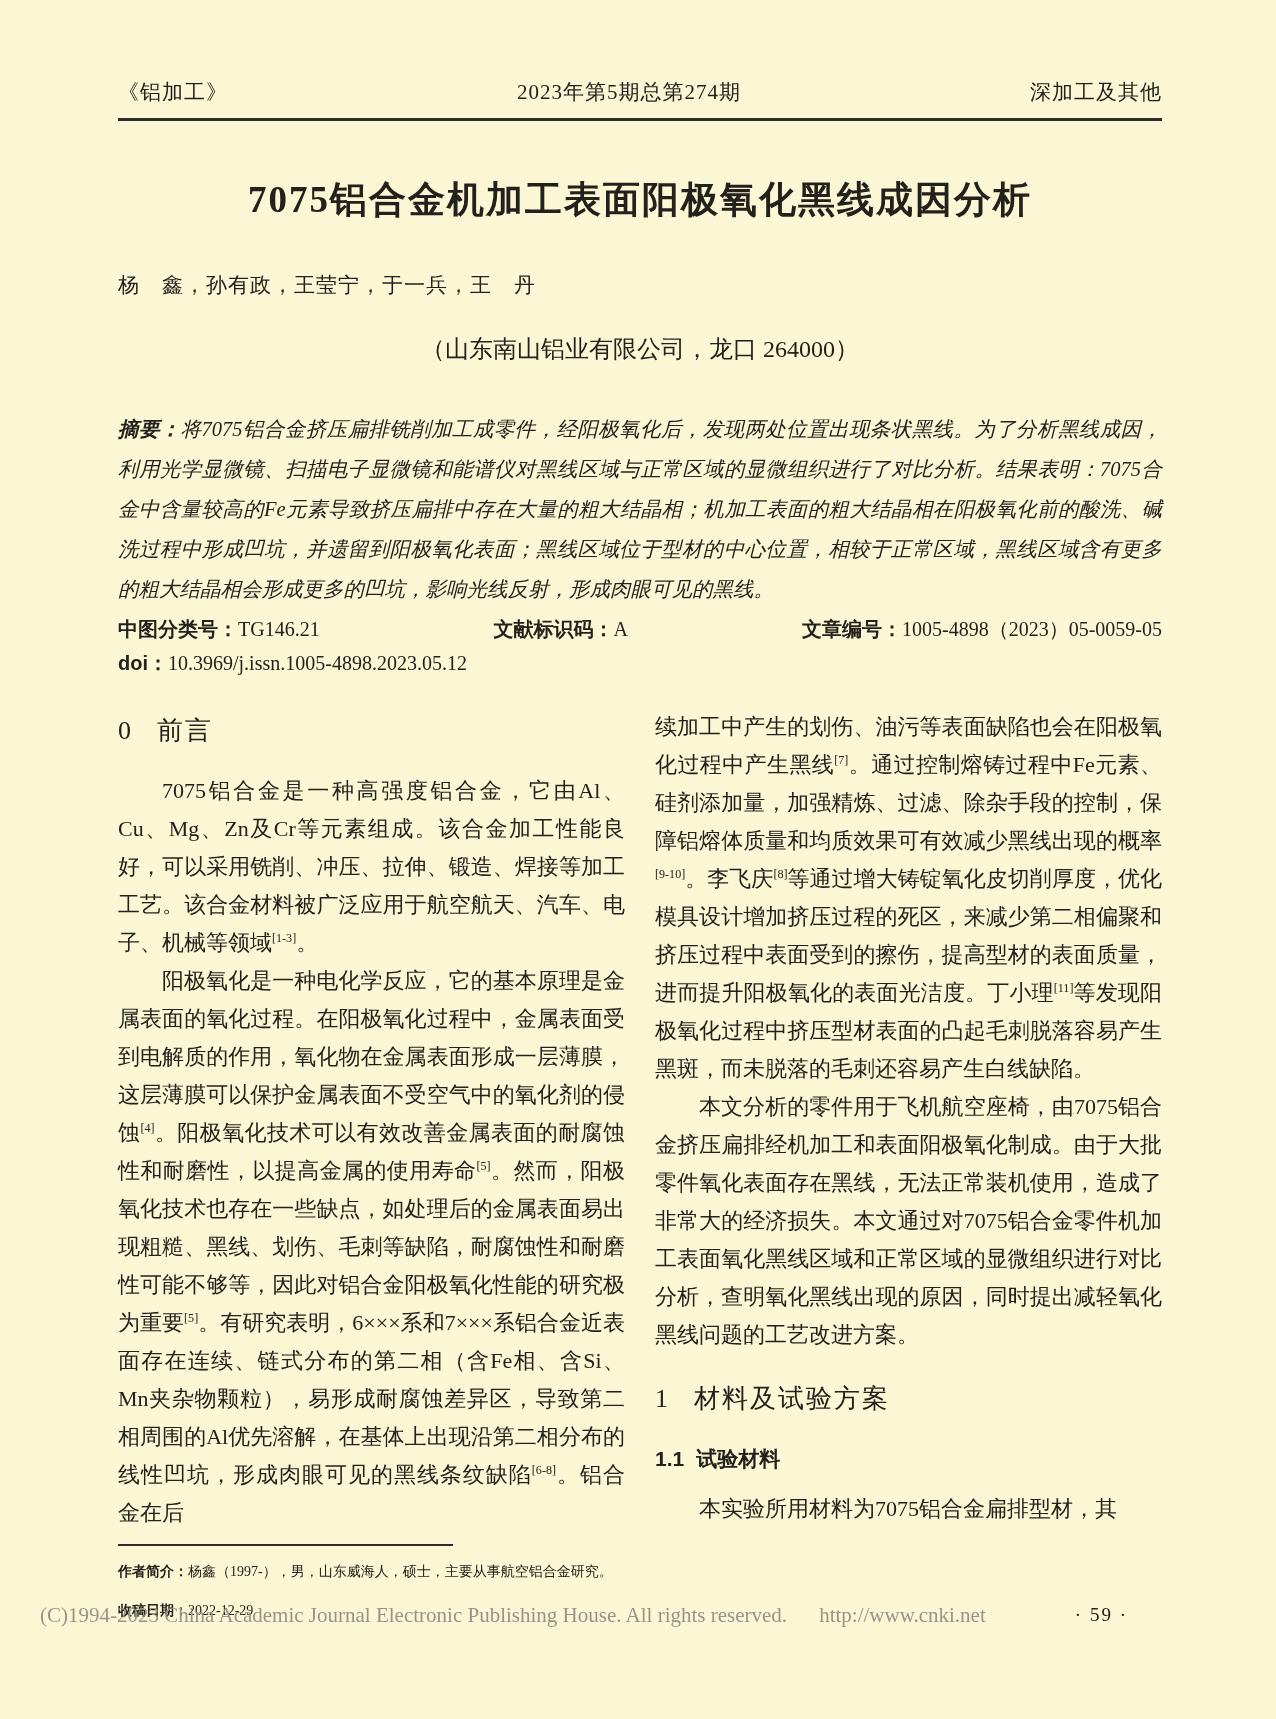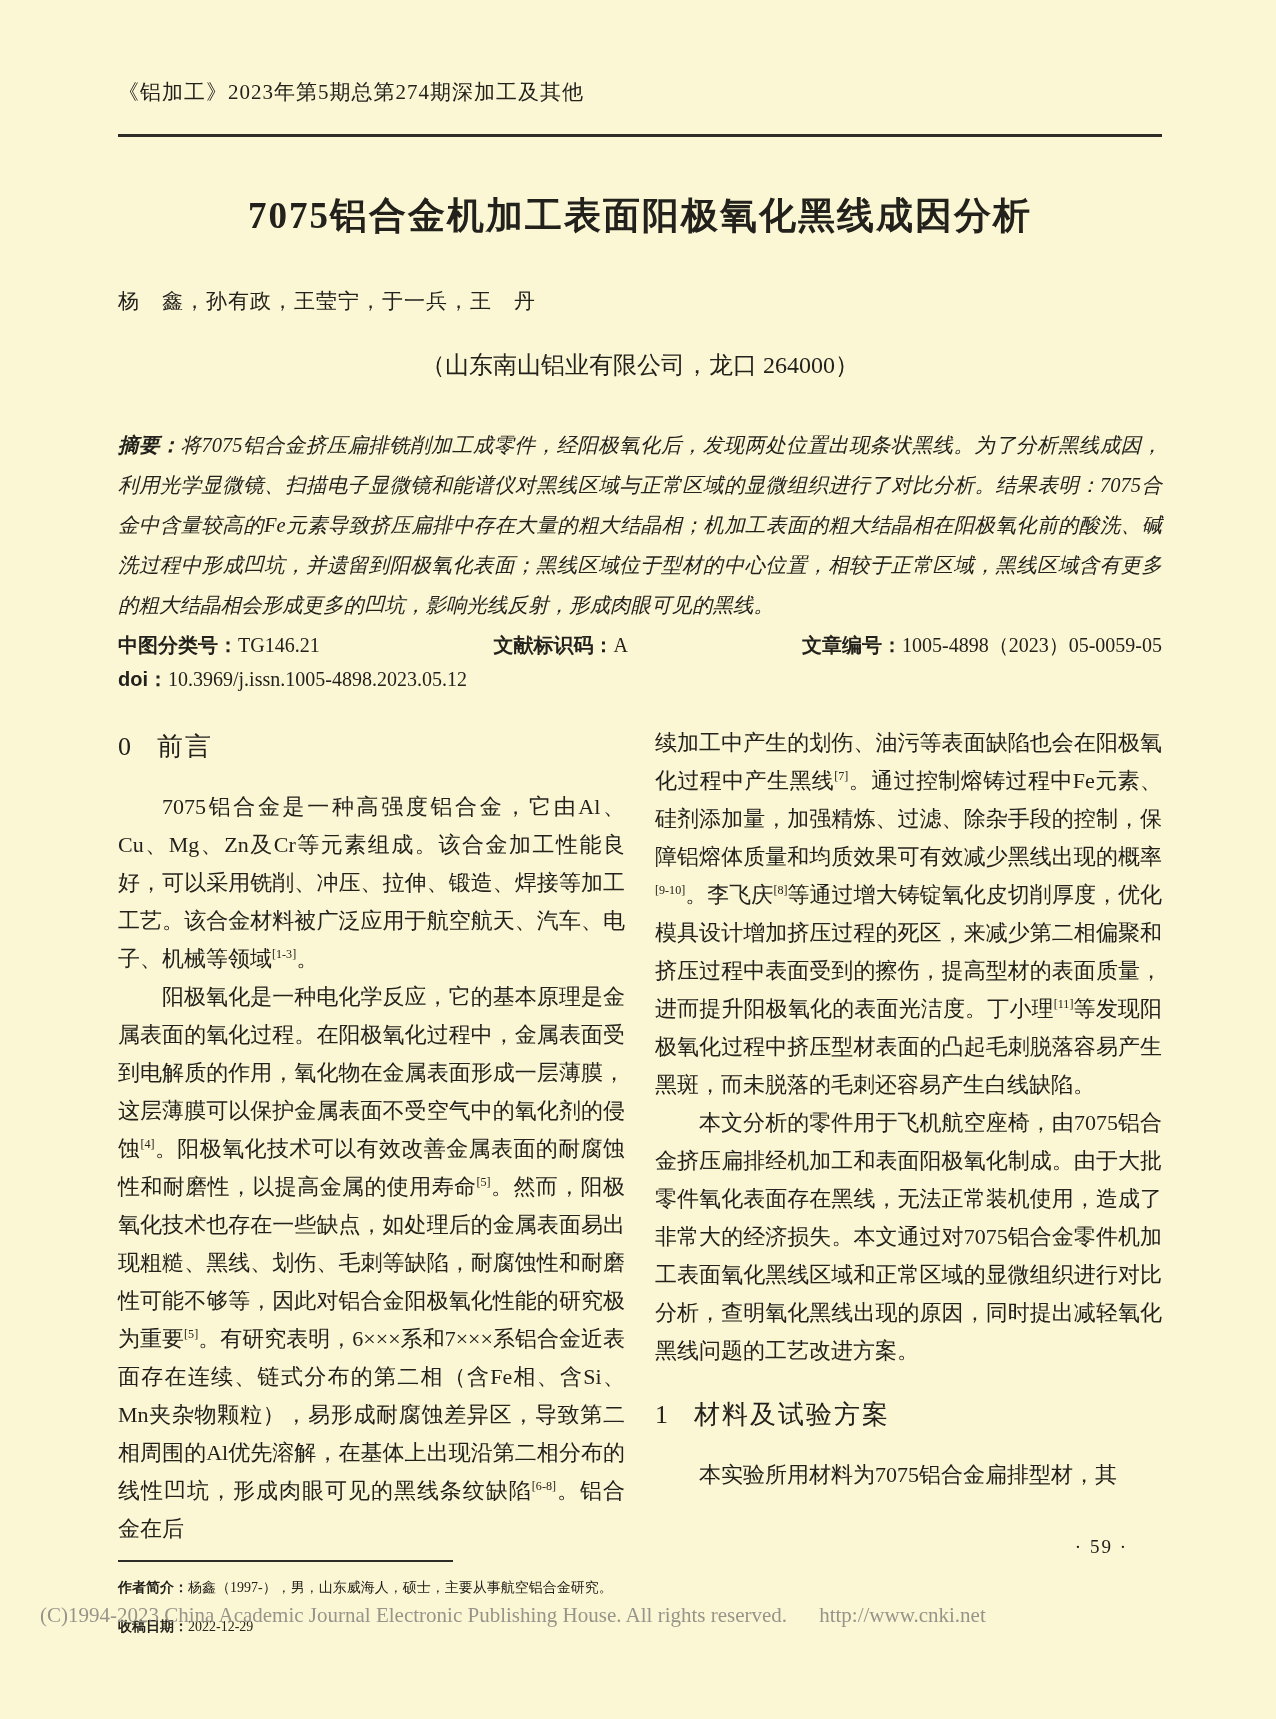--- a/index.html
+++ b/index.html
@@ -8,23 +8,23 @@
     width:1276px; height:1719px;
     background:#fbf7d5;
     color:#23211b;
     font-family:"Liberation Serif","DejaVu Serif",serif;
     overflow:hidden;
   }
   .content { padding:78px 114px 0 118px; }
 
   
   .header-row {
-    display:flex; align-items:baseline;
+    display:flex; justify-content:space-between; align-items:baseline;
     font-size:21px; letter-spacing:1px;
-    padding-bottom:28px;
+    padding-bottom:12px;
     border-bottom:3px solid #2e2c26;
   }
 
   
   .article-title {
     margin-top:54px;
     text-align:center;
     font-size:37px; font-weight:bold; letter-spacing:2px;
   }
   .authors-line {
@@ -67,21 +67,21 @@
   .section-heading.l2 .sec-no { margin-right:12px; }
   .section-heading.top1 { margin-top:26px; }
 
   
   .footnote { margin-top:12px; font-size:14px; line-height:38px; }
   .footnote-divider { width:335px; border-top:2px solid #2e2c26; margin-bottom:6px; }
   .footnote p { margin:0; }
 
   
   .page-number {
-    position:absolute; top:1536px; right:148px;
+    position:absolute; top:1604px; right:148px;
     font-size:19px; letter-spacing:2px;
   }
   .copyright-footer {
     position:absolute; top:1603px; left:40px;
     font-size:21px; color:#97948a;
     display:flex; gap:32px; white-space:nowrap;
   }
 </style>
 </head>
 <body>
@@ -130,20 +130,23 @@
         <p class="indent"><span>7075铝合金是一种高强度铝合金，它由Al、Cu、Mg、Zn及Cr等元素组成。该合金加工性能良好，可以采用铣削、冲压、拉伸、锻造、焊接等加工工艺。该合金材料被广泛应用于航空航天、汽车、电子、机械等领域</span><sup>[1-3]</sup><span>。</span></p>
         <p class="indent"><span>阳极氧化是一种电化学反应，它的基本原理是金属表面的氧化过程。在阳极氧化过程中，金属表面受到电解质的作用，氧化物在金属表面形成一层薄膜，这层薄膜可以保护金属表面不受空气中的氧化剂的侵蚀</span><sup>[4]</sup><span>。阳极氧化技术可以有效改善金属表面的耐腐蚀性和耐磨性，以提高金属的使用寿命</span><sup>[5]</sup><span>。然而，阳极氧化技术也存在一些缺点，如处理后的金属表面易出现粗糙、黑线、划伤、毛刺等缺陷，耐腐蚀性和耐磨性可能不够等，因此对铝合金阳极氧化性能的研究极为重要</span><sup>[5]</sup><span>。有研究表明，6×××系和7×××系铝合金近表面存在连续、链式分布的第二相（含Fe相、含Si、Mn夹杂物颗粒），易形成耐腐蚀差异区，导致第二相周围的Al优先溶解，在基体上出现沿第二相分布的线性凹坑，形成肉眼可见的黑线条纹缺陷</span><sup>[6-8]</sup><span>。铝合金在后</span></p>
       </div>
 
       <div class="col">
         <p><span>续加工中产生的划伤、油污等表面缺陷也会在阳极氧化过程中产生黑线</span><sup>[7]</sup><span>。通过控制熔铸过程中Fe元素、硅剂添加量，加强精炼、过滤、除杂手段的控制，保障铝熔体质量和均质效果可有效减少黑线出现的概率</span><sup>[9-10]</sup><span>。李飞庆</span><sup>[8]</sup><span>等通过增大铸锭氧化皮切削厚度，优化模具设计增加挤压过程的死区，来减少第二相偏聚和挤压过程中表面受到的擦伤，提高型材的表面质量，进而提升阳极氧化的表面光洁度。丁小理</span><sup>[11]</sup><span>等发现阳极氧化过程中挤压型材表面的凸起毛刺脱落容易产生黑斑，而未脱落的毛刺还容易产生白线缺陷。</span></p>
         <p class="indent"><span>本文分析的零件用于飞机航空座椅，由7075铝合金挤压扁排经机加工和表面阳极氧化制成。由于大批零件氧化表面存在黑线，无法正常装机使用，造成了非常大的经济损失。本文通过对7075铝合金零件机加工表面氧化黑线区域和正常区域的显微组织进行对比分析，查明氧化黑线出现的原因，同时提出减轻氧化黑线问题的工艺改进方案。</span></p>
         <div class="section-heading top1">
           <span class="sec-no">1</span><span>材料及试验方案</span>
         </div>
+        <div class="section-heading l2">
+          <span class="sec-no">1.1</span><span>试验材料</span>
+        </div>
         <p class="indent"><span>本实验所用材料为7075铝合金扁排型材，其</span></p>
       </div>
     </div>
 
     <div class="footnote">
       <div class="footnote-divider"></div>
       <p>
         <span class="meta-label">作者简介：</span><span>杨鑫（1997-），男，山东威海人，硕士，主要从事航空铝合金研究。</span>
       </p>
       <p>

